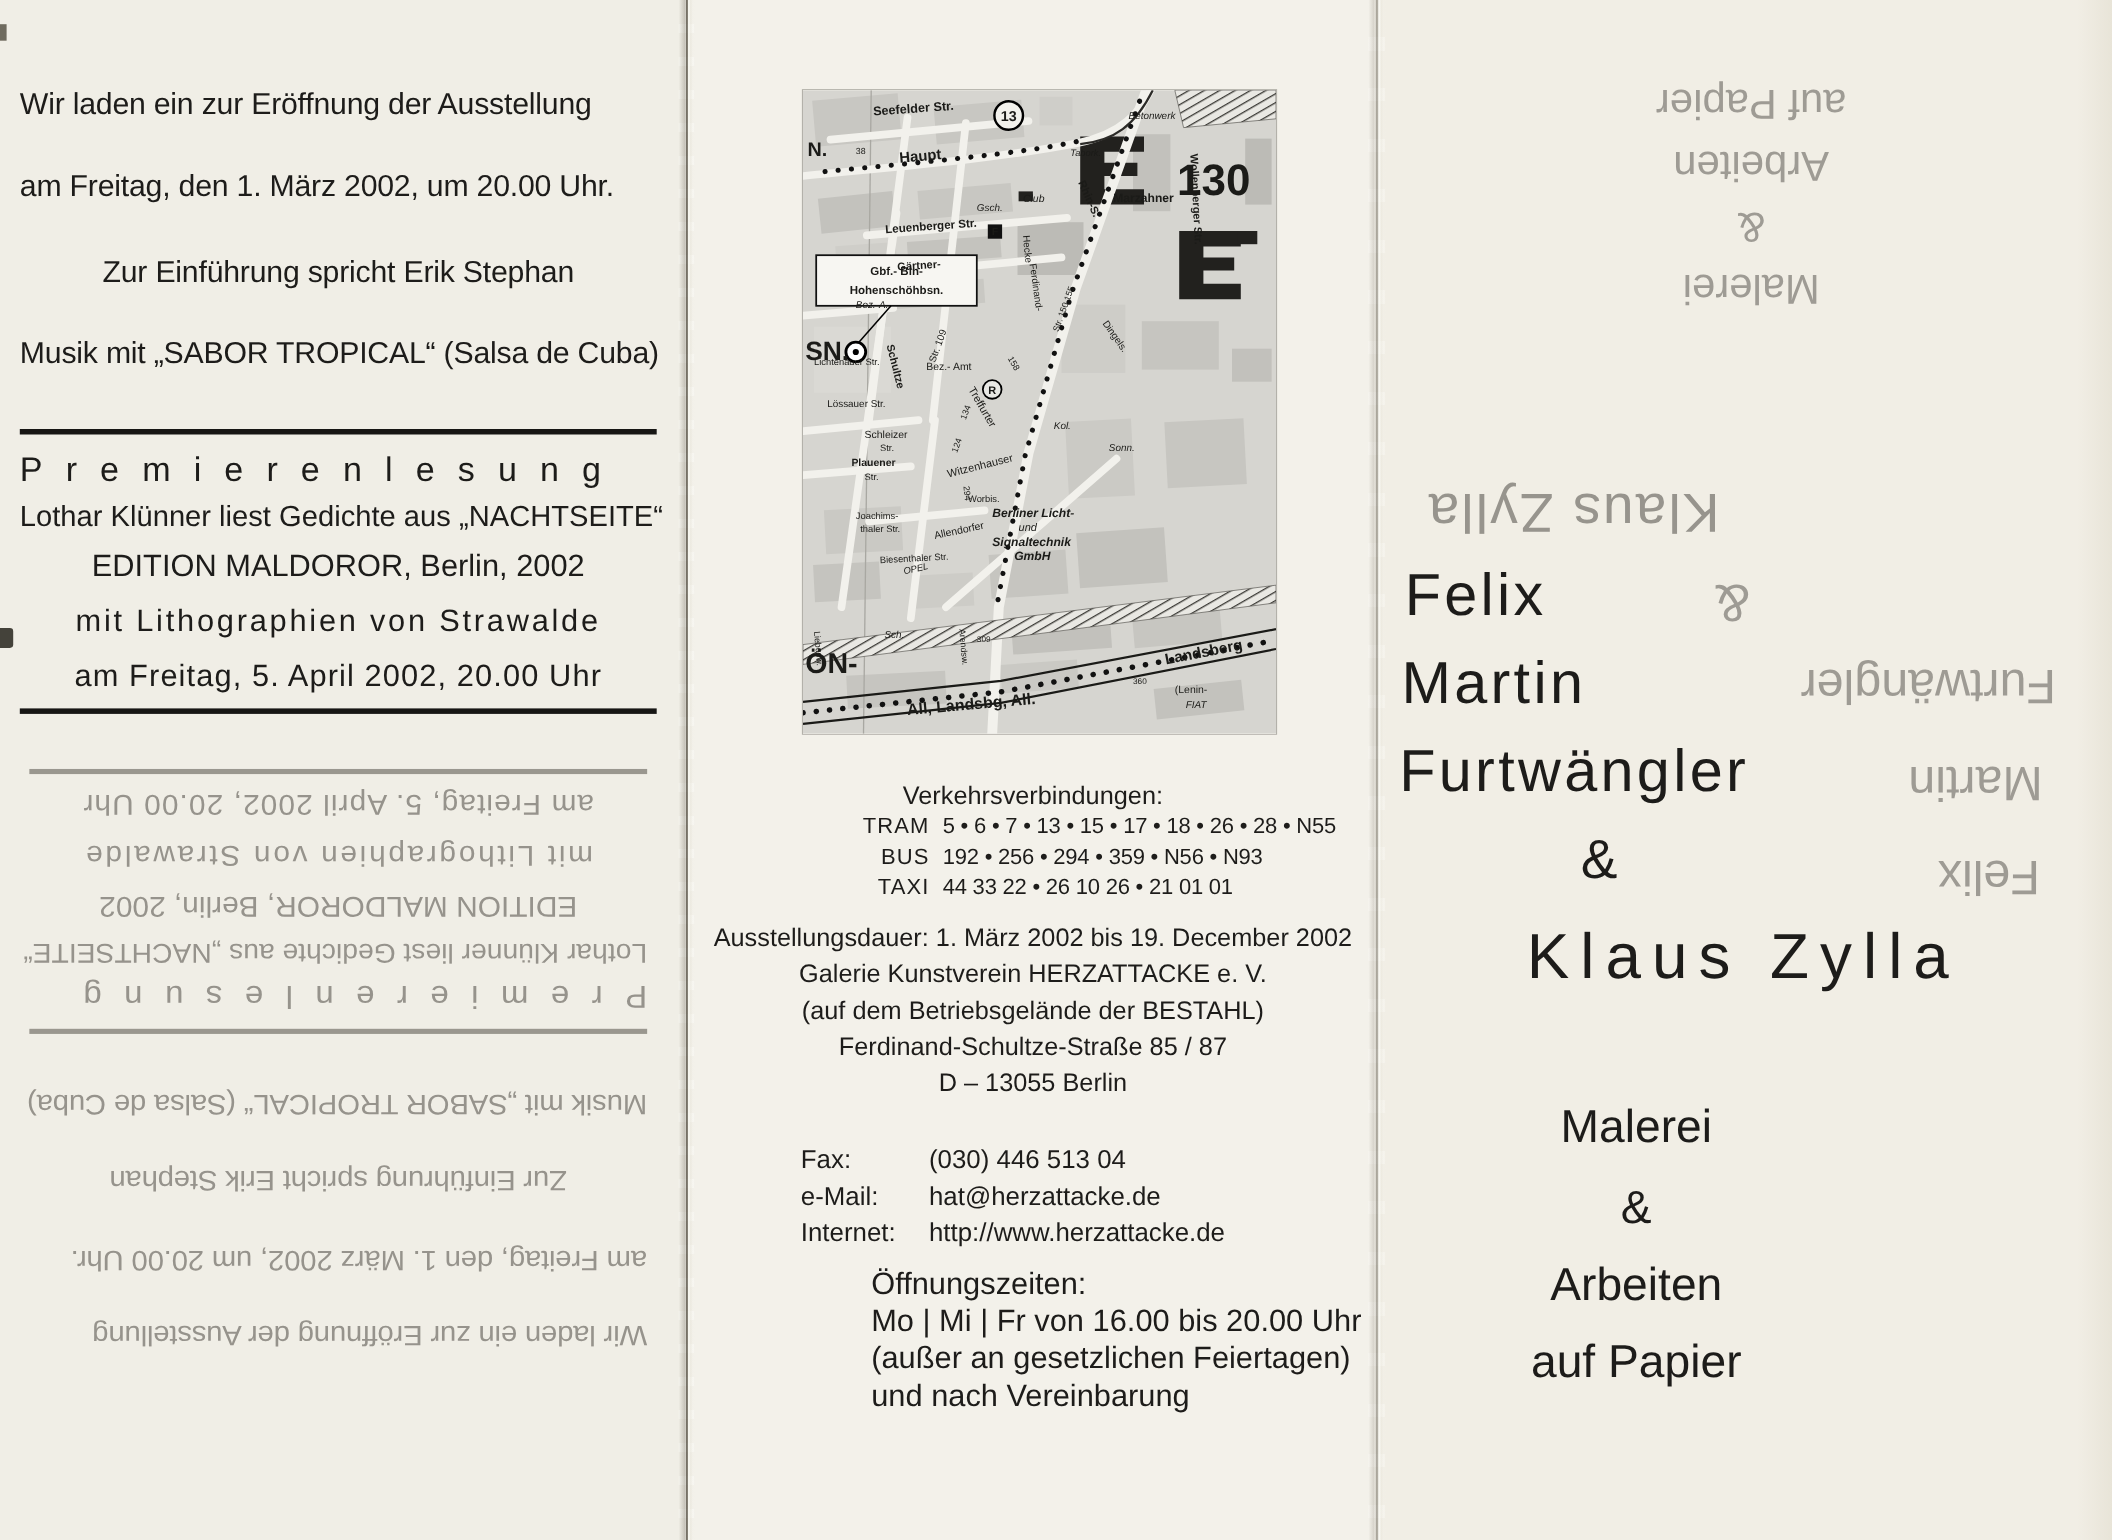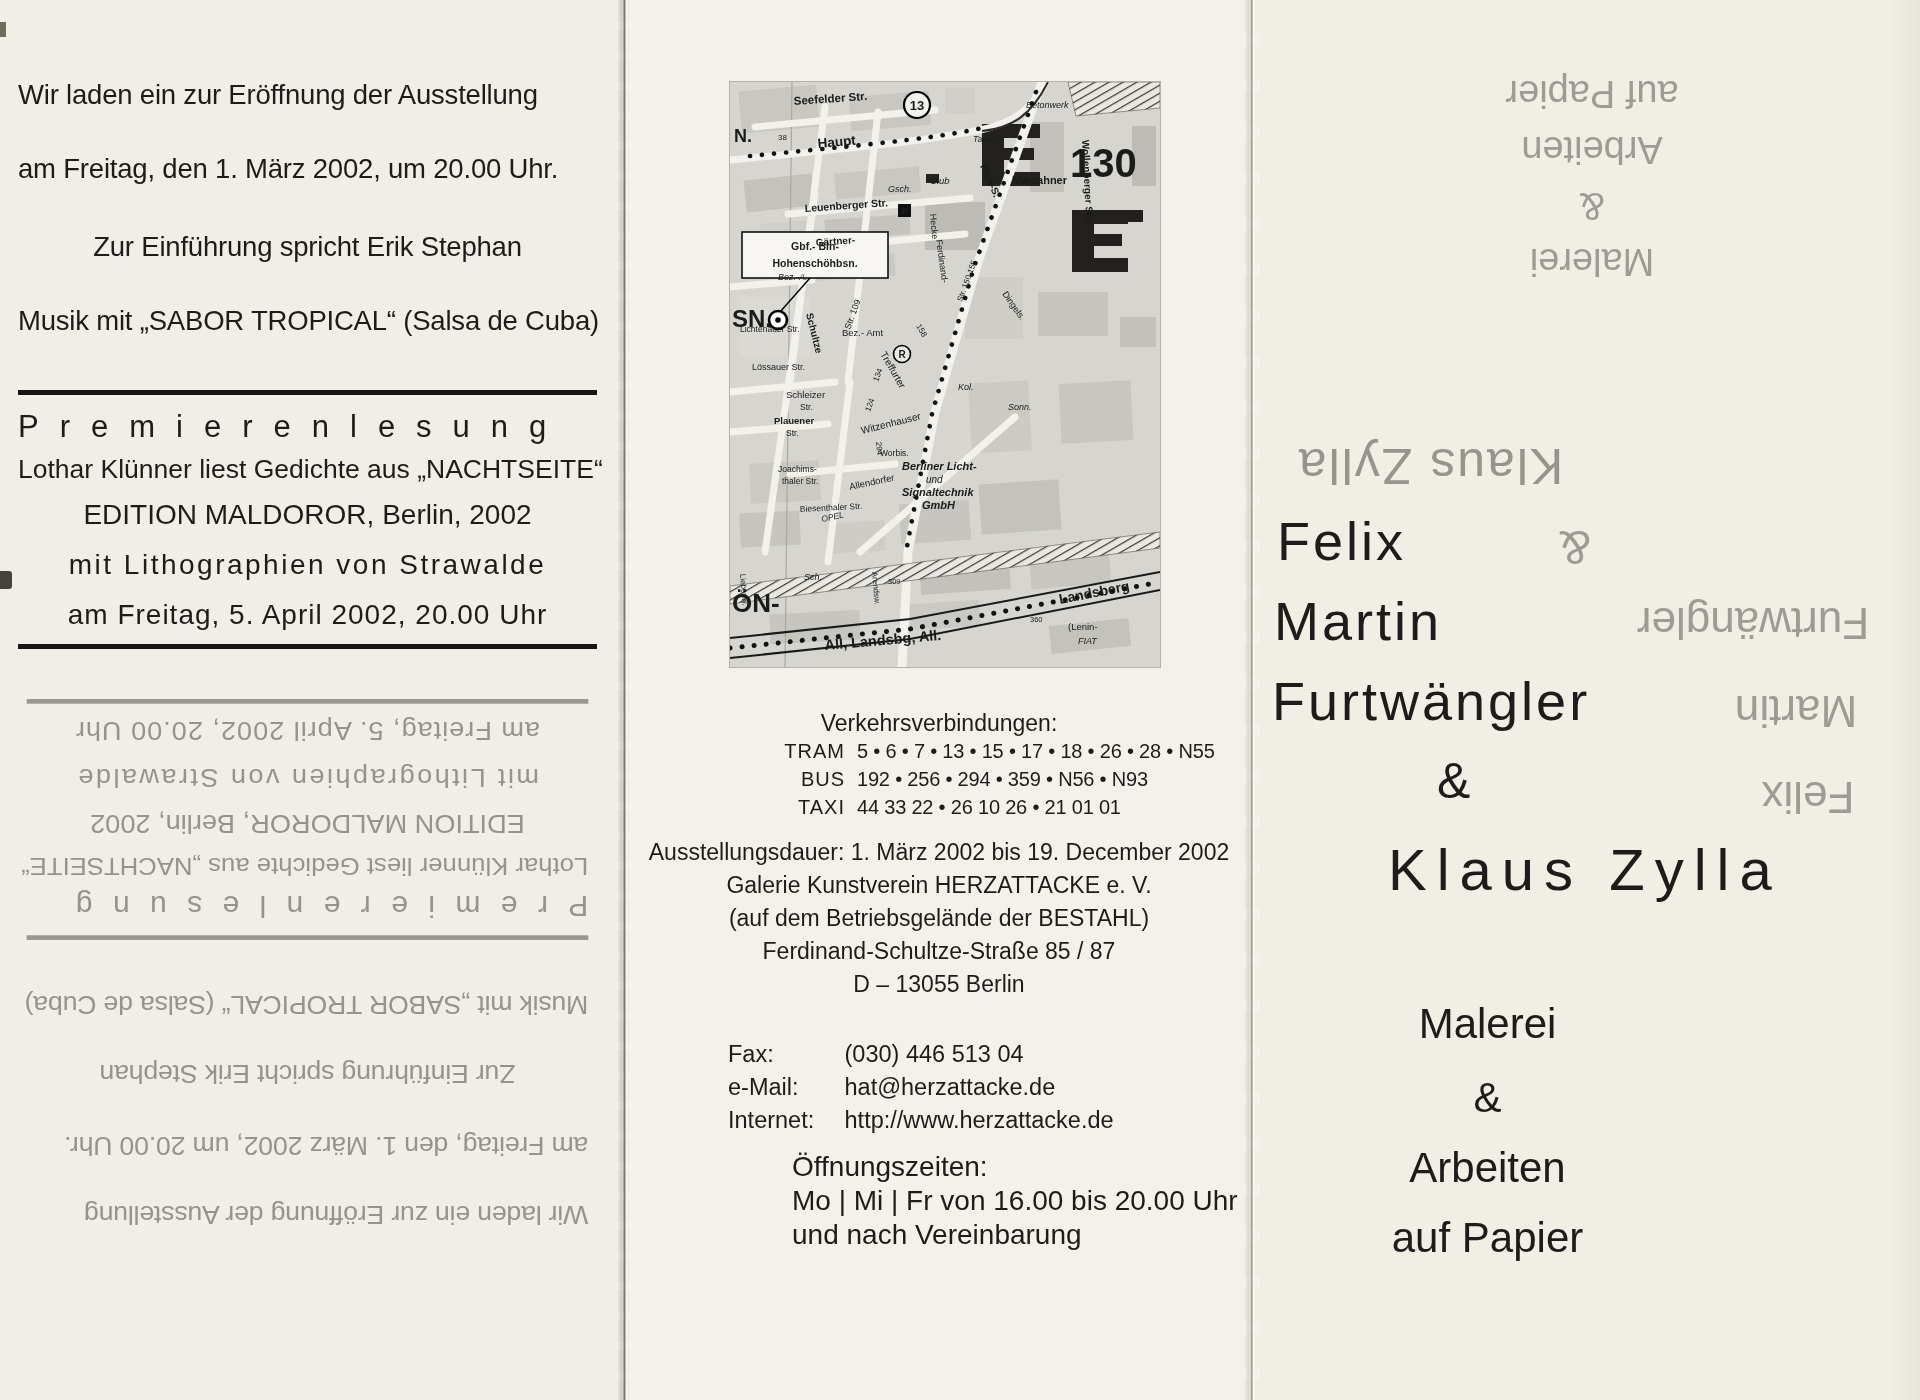--- a/index.html
+++ b/index.html
@@ -296,20 +296,21 @@
     <span class="cvalue">hat@herzattacke.de</span>
   </div>
   <div class="contact-row" id="crow3">
     <span class="clabel">Internet:</span>
     <span class="cvalue">http://www.herzattacke.de</span>
   </div>
 
   <div class="hours">
     <div>Öffnungszeiten:</div>
     <div>Mo | Mi | Fr von 16.00 bis 20.00 Uhr</div>
+    <div>(außer an gesetzlichen Feiertagen)</div>
     <div>und nach Vereinbarung</div>
   </div>
 
   <div class="ghost" id="g-top">
     <div>Malerei</div>
     <div>&amp;</div>
     <div>Arbeiten</div>
     <div>auf Papier</div>
   </div>
   <div class="ghost" id="g-klaus">Klaus Zylla</div>

